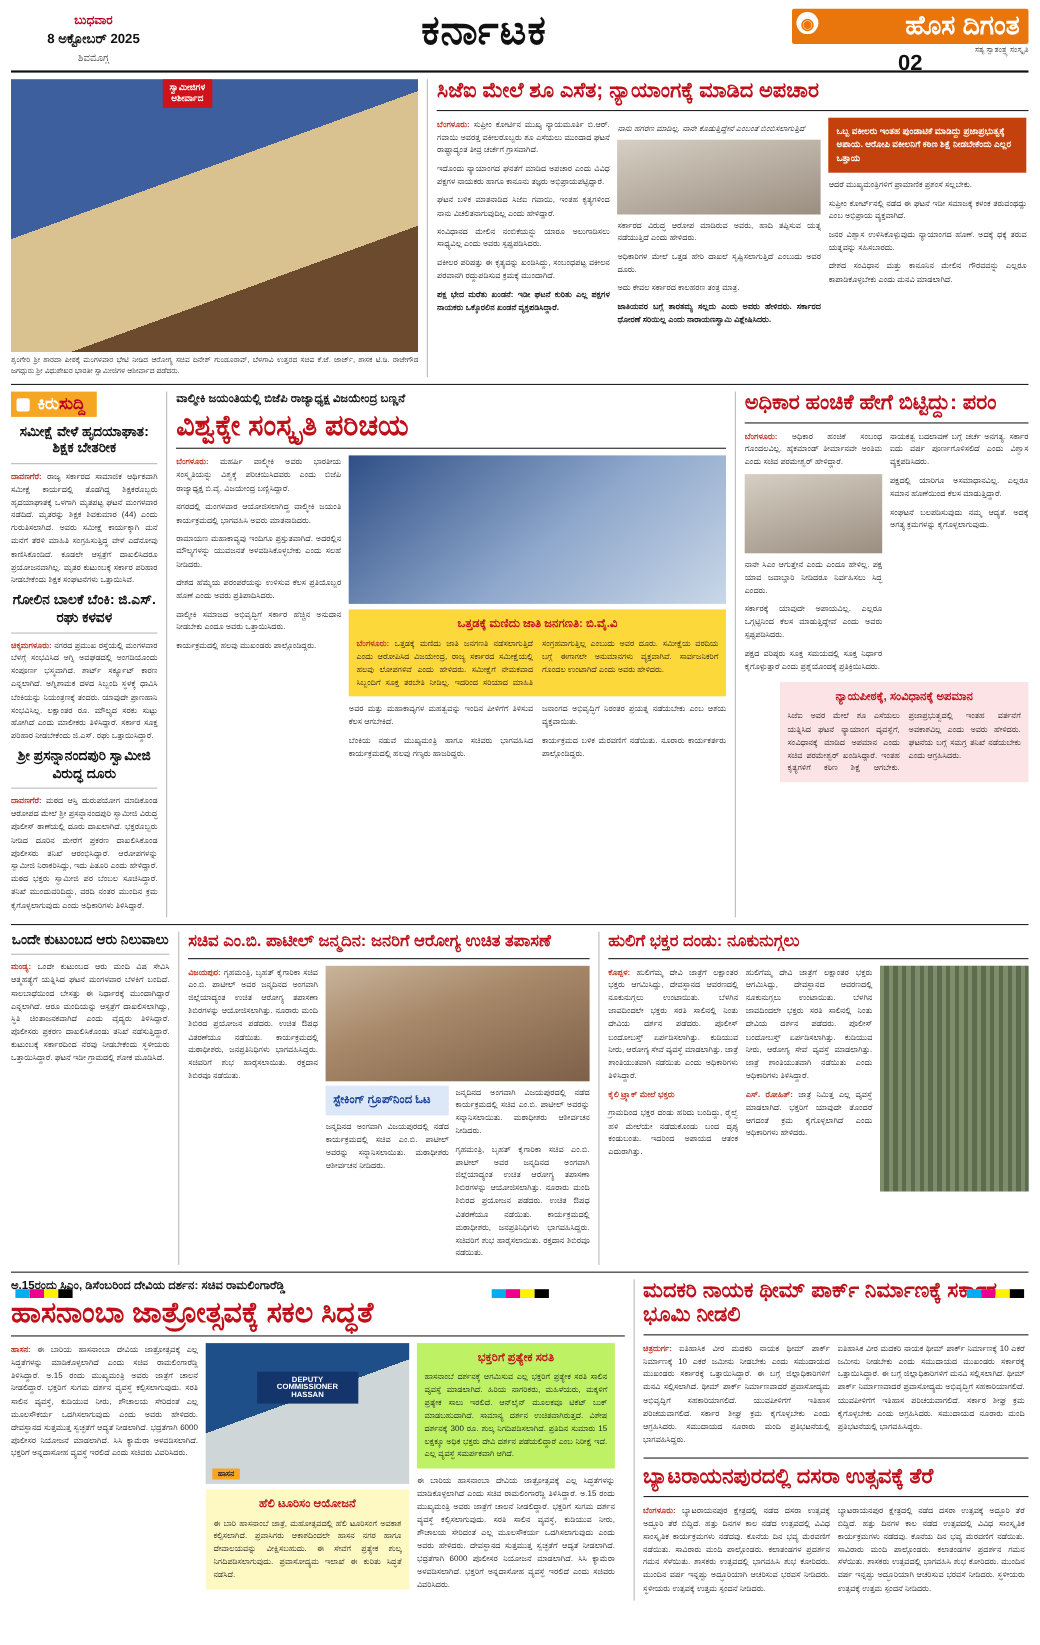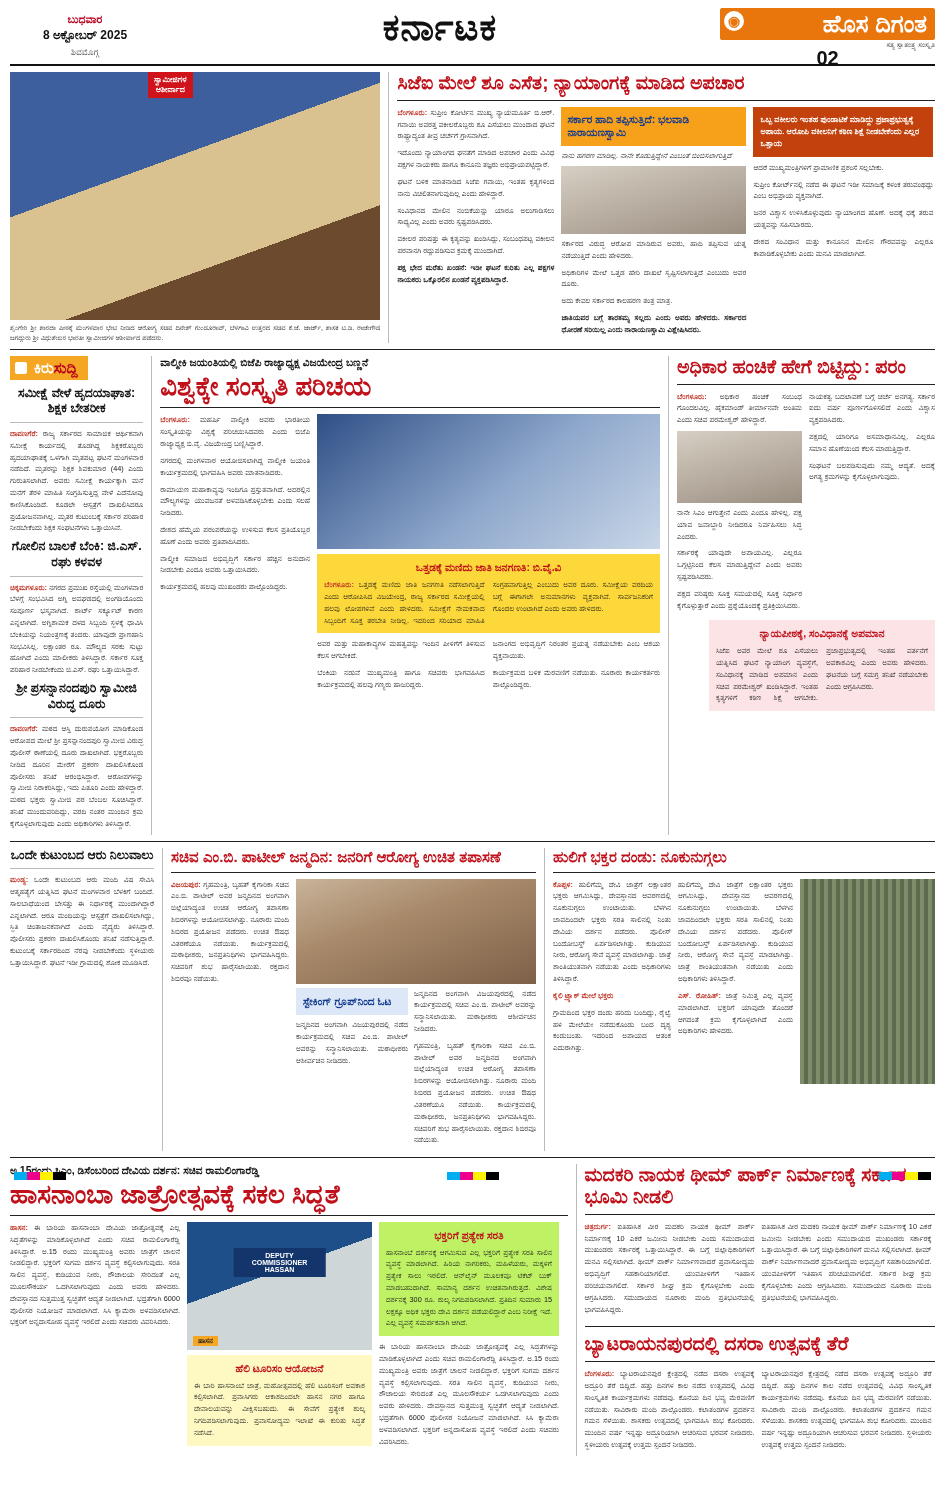--- a/index.html
+++ b/index.html
@@ -130,23 +130,20 @@
           <p><span class="lead">ಬೆಂಗಳೂರು:</span>
              <span>ಸುಪ್ರೀಂ ಕೋರ್ಟಿನ ಮುಖ್ಯ ನ್ಯಾಯಮೂರ್ತಿ ಬಿ.ಆರ್. ಗವಾಯಿ ಅವರತ್ತ ವಕೀಲರೊಬ್ಬರು ಶೂ ಎಸೆಯಲು ಮುಂದಾದ ಘಟನೆ ರಾಷ್ಟ್ರಾದ್ಯಂತ ತೀವ್ರ ಚರ್ಚೆಗೆ ಗ್ರಾಸವಾಗಿದೆ.</span></p>
           <p>ಇದೊಂದು ನ್ಯಾಯಾಂಗದ ಘನತೆಗೆ ಮಾಡಿದ ಅಪಚಾರ ಎಂದು ವಿವಿಧ ಪಕ್ಷಗಳ ನಾಯಕರು ಹಾಗೂ ಕಾನೂನು ತಜ್ಞರು ಅಭಿಪ್ರಾಯಪಟ್ಟಿದ್ದಾರೆ.</p>
           <p>ಘಟನೆ ಬಳಿಕ ಮಾತನಾಡಿದ ಸಿಜೆಐ ಗವಾಯಿ, ಇಂತಹ ಕೃತ್ಯಗಳಿಂದ ನಾನು ವಿಚಲಿತನಾಗುವುದಿಲ್ಲ ಎಂದು ಹೇಳಿದ್ದಾರೆ.</p>
           <p>ಸಂವಿಧಾನದ ಮೇಲಿನ ನಂಬಿಕೆಯನ್ನು ಯಾರೂ ಅಲುಗಾಡಿಸಲು ಸಾಧ್ಯವಿಲ್ಲ ಎಂದು ಅವರು ಸ್ಪಷ್ಟಪಡಿಸಿದರು.</p>
           <p>ವಕೀಲರ ಪರಿಷತ್ತು ಈ ಕೃತ್ಯವನ್ನು ಖಂಡಿಸಿದ್ದು, ಸಂಬಂಧಪಟ್ಟ ವಕೀಲನ ಪರವಾನಗಿ ರದ್ದುಪಡಿಸುವ ಕ್ರಮಕ್ಕೆ ಮುಂದಾಗಿದೆ.</p>
           <p style="font-weight:bold;">ಪಕ್ಷ ಭೇದ ಮರೆತು ಖಂಡನೆ: ಇಡೀ ಘಟನೆ ಕುರಿತು ಎಲ್ಲ ಪಕ್ಷಗಳ ನಾಯಕರು ಒಕ್ಕೊರಲಿನ ಖಂಡನೆ ವ್ಯಕ್ತಪಡಿಸಿದ್ದಾರೆ.</p>
         </div>
 
         <div style="width:185px;">
-          <div class="box-orange">
-            <div class="hd-xs blue">ಸರ್ಕಾರ ಹಾದಿ ತಪ್ಪಿಸುತ್ತಿದೆ: ಭಲವಾಡಿ ನಾರಾಯಣಸ್ವಾಮಿ</div>
-          </div>
           <div class="kn-body" style="margin-top:4px; font-style:italic;">ನಾನು ಹಗರಣ ಮಾಡಿಲ್ಲ. ನಾನೇ ಕೊಡುತ್ತಿದ್ದೇನೆ ಎಂಬಂತೆ ಬಿಂಬಿಸಲಾಗುತ್ತಿದೆ</div>
           <div class="photo ph-portrait" style="height:68px; margin:4px 0;"></div>
           <div class="kn-body">
             <p>ಸರ್ಕಾರದ ವಿರುದ್ಧ ಆರೋಪ ಮಾಡಿರುವ ಅವರು, ಹಾದಿ ತಪ್ಪಿಸುವ ಯತ್ನ ನಡೆಯುತ್ತಿದೆ ಎಂದು ಹೇಳಿದರು.</p>
             <p>ಅಧಿಕಾರಿಗಳ ಮೇಲೆ ಒತ್ತಡ ಹೇರಿ ದಾಖಲೆ ಸೃಷ್ಟಿಸಲಾಗುತ್ತಿದೆ ಎಂಬುದು ಅವರ ದೂರು.</p>
             <p>ಅದು ಕೇವಲ ಸರ್ಕಾರದ ಕಾಲಹರಣ ತಂತ್ರ ಮಾತ್ರ.</p>
             <p style="font-weight:bold;">ಜಾತಿಯವರ ಬಗ್ಗೆ ತಾರತಮ್ಯ ಸಲ್ಲದು ಎಂದು ಅವರು ಹೇಳಿದರು. ಸರ್ಕಾರದ ಧೋರಣೆ ಸರಿಯಿಲ್ಲ ಎಂದು ನಾರಾಯಣಸ್ವಾಮಿ ವಿಶ್ಲೇಷಿಸಿದರು.</p>
           </div>
         </div>
 

